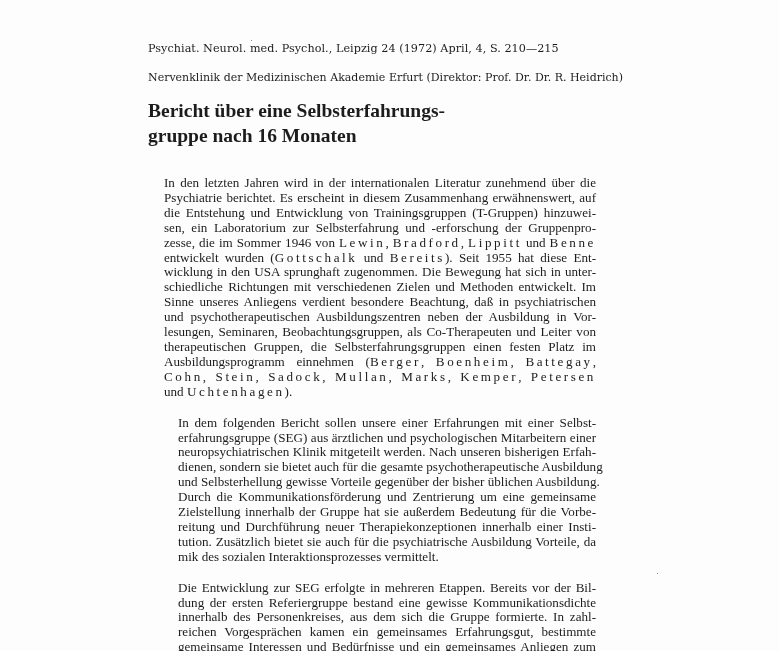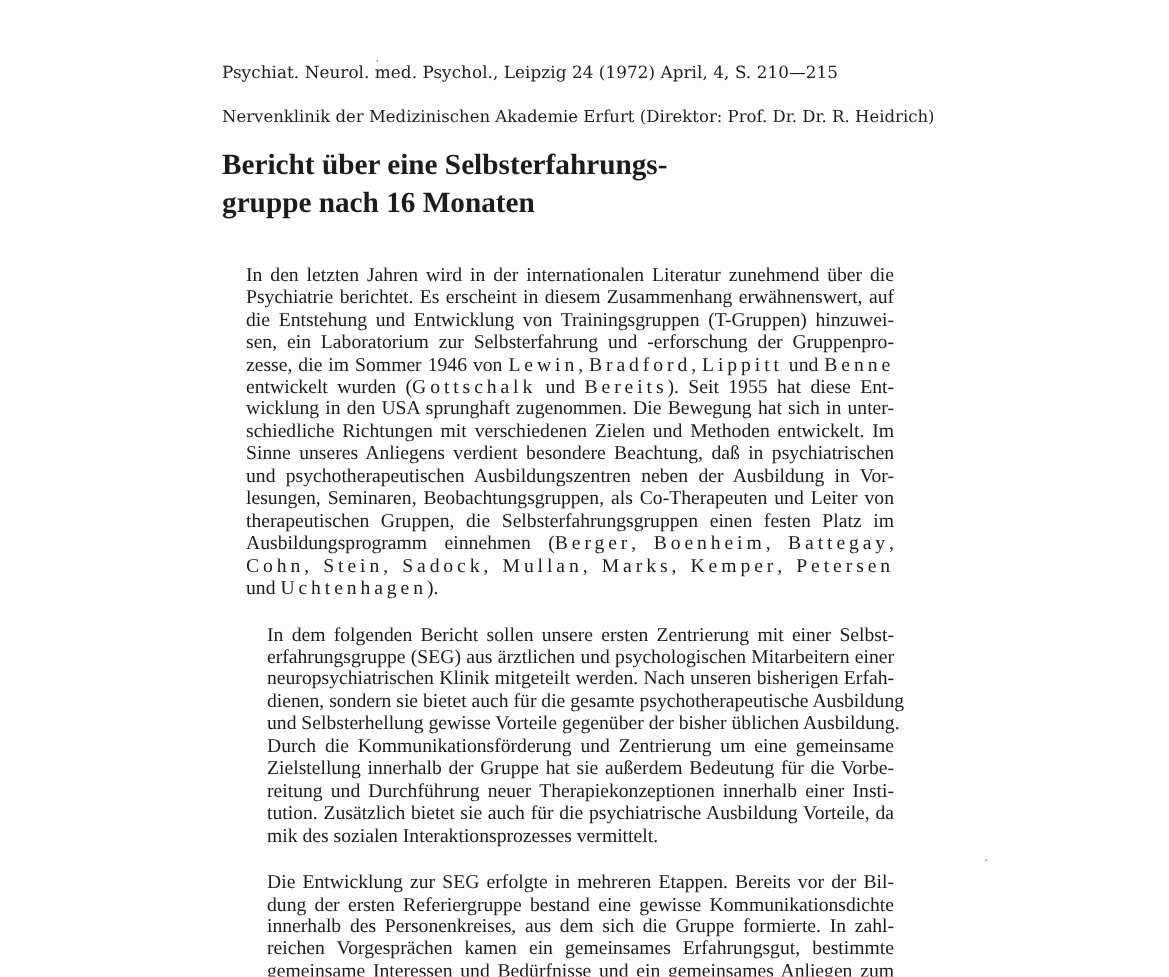--- a/index.html
+++ b/index.html
@@ -68,21 +68,21 @@
         <span class="line">schiedliche Richtungen mit verschiedenen Zielen und Methoden entwickelt. Im</span>
         <span class="line">Sinne unseres Anliegens verdient besondere Beachtung, daß in psychiatrischen</span>
         <span class="line">und psychotherapeutischen Ausbildungszentren neben der Ausbildung in Vor-</span>
         <span class="line">lesungen, Seminaren, Beobachtungsgruppen, als Co-Therapeuten und Leiter von</span>
         <span class="line">therapeutischen Gruppen, die Selbsterfahrungsgruppen einen festen Platz im</span>
         <span class="line">Ausbildungsprogramm einnehmen (<span class="sp">Berger</span>, <span class="sp">Boenheim</span>, <span class="sp">Battegay</span>,</span>
         <span class="line"><span class="sp">Cohn</span>, <span class="sp">Stein</span>, <span class="sp">Sadock</span>, <span class="sp">Mullan</span>, <span class="sp">Marks</span>, <span class="sp">Kemper</span>, <span class="sp">Petersen</span></span>
         <span class="line last">und <span class="sp">Uchtenhagen</span>).</span>
       </p>
     <p class="indent">
-        <span class="line">In dem folgenden Bericht sollen unsere ersten Zentrierung mit einer Selbst-</span>
+        <span class="line">In dem folgenden Bericht sollen unsere einer Erfahrungen mit einer Selbst-</span>
         <span class="line">erfahrungsgruppe (SEG) aus ärztlichen und psychologischen Mitarbeitern einer</span>
         <span class="line">neuropsychiatrischen Klinik mitgeteilt werden. Nach unseren bisherigen Erfah-</span>
         <span class="line">dienen, sondern sie bietet auch für die gesamte psychotherapeutische Ausbildung</span>
         <span class="line">und Selbsterhellung gewisse Vorteile gegenüber der bisher üblichen Ausbildung.</span>
         <span class="line">Durch die Kommunikationsförderung und Zentrierung um eine gemeinsame</span>
         <span class="line">Zielstellung innerhalb der Gruppe hat sie außerdem Bedeutung für die Vorbe-</span>
         <span class="line">reitung und Durchführung neuer Therapiekonzeptionen innerhalb einer Insti-</span>
         <span class="line">tution. Zusätzlich bietet sie auch für die psychiatrische Ausbildung Vorteile, da</span>
         <span class="line last">mik des sozialen Interaktionsprozesses vermittelt.</span>
       </p>

